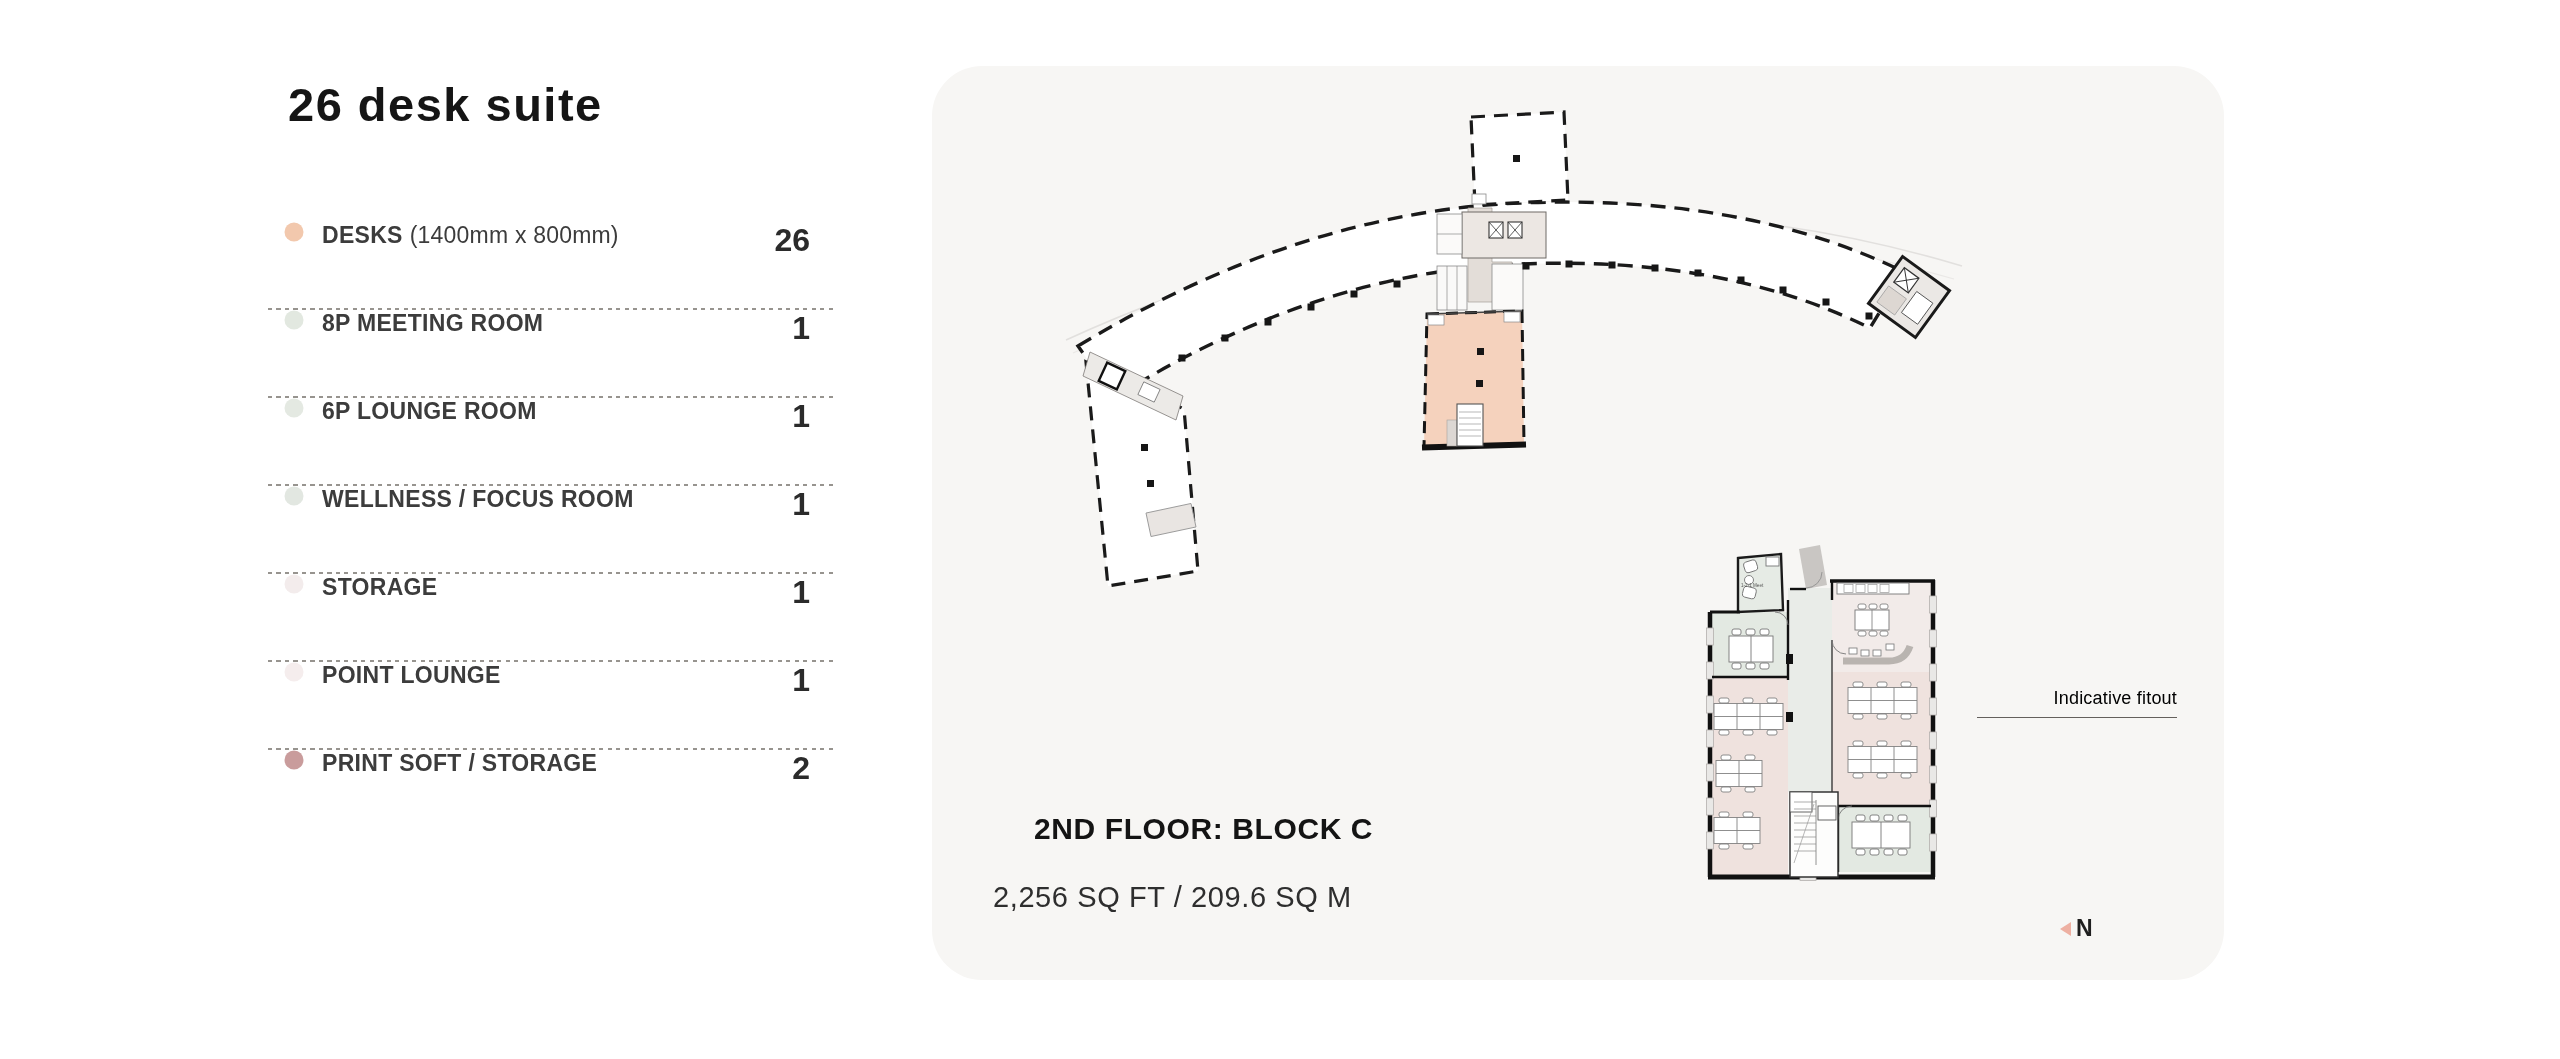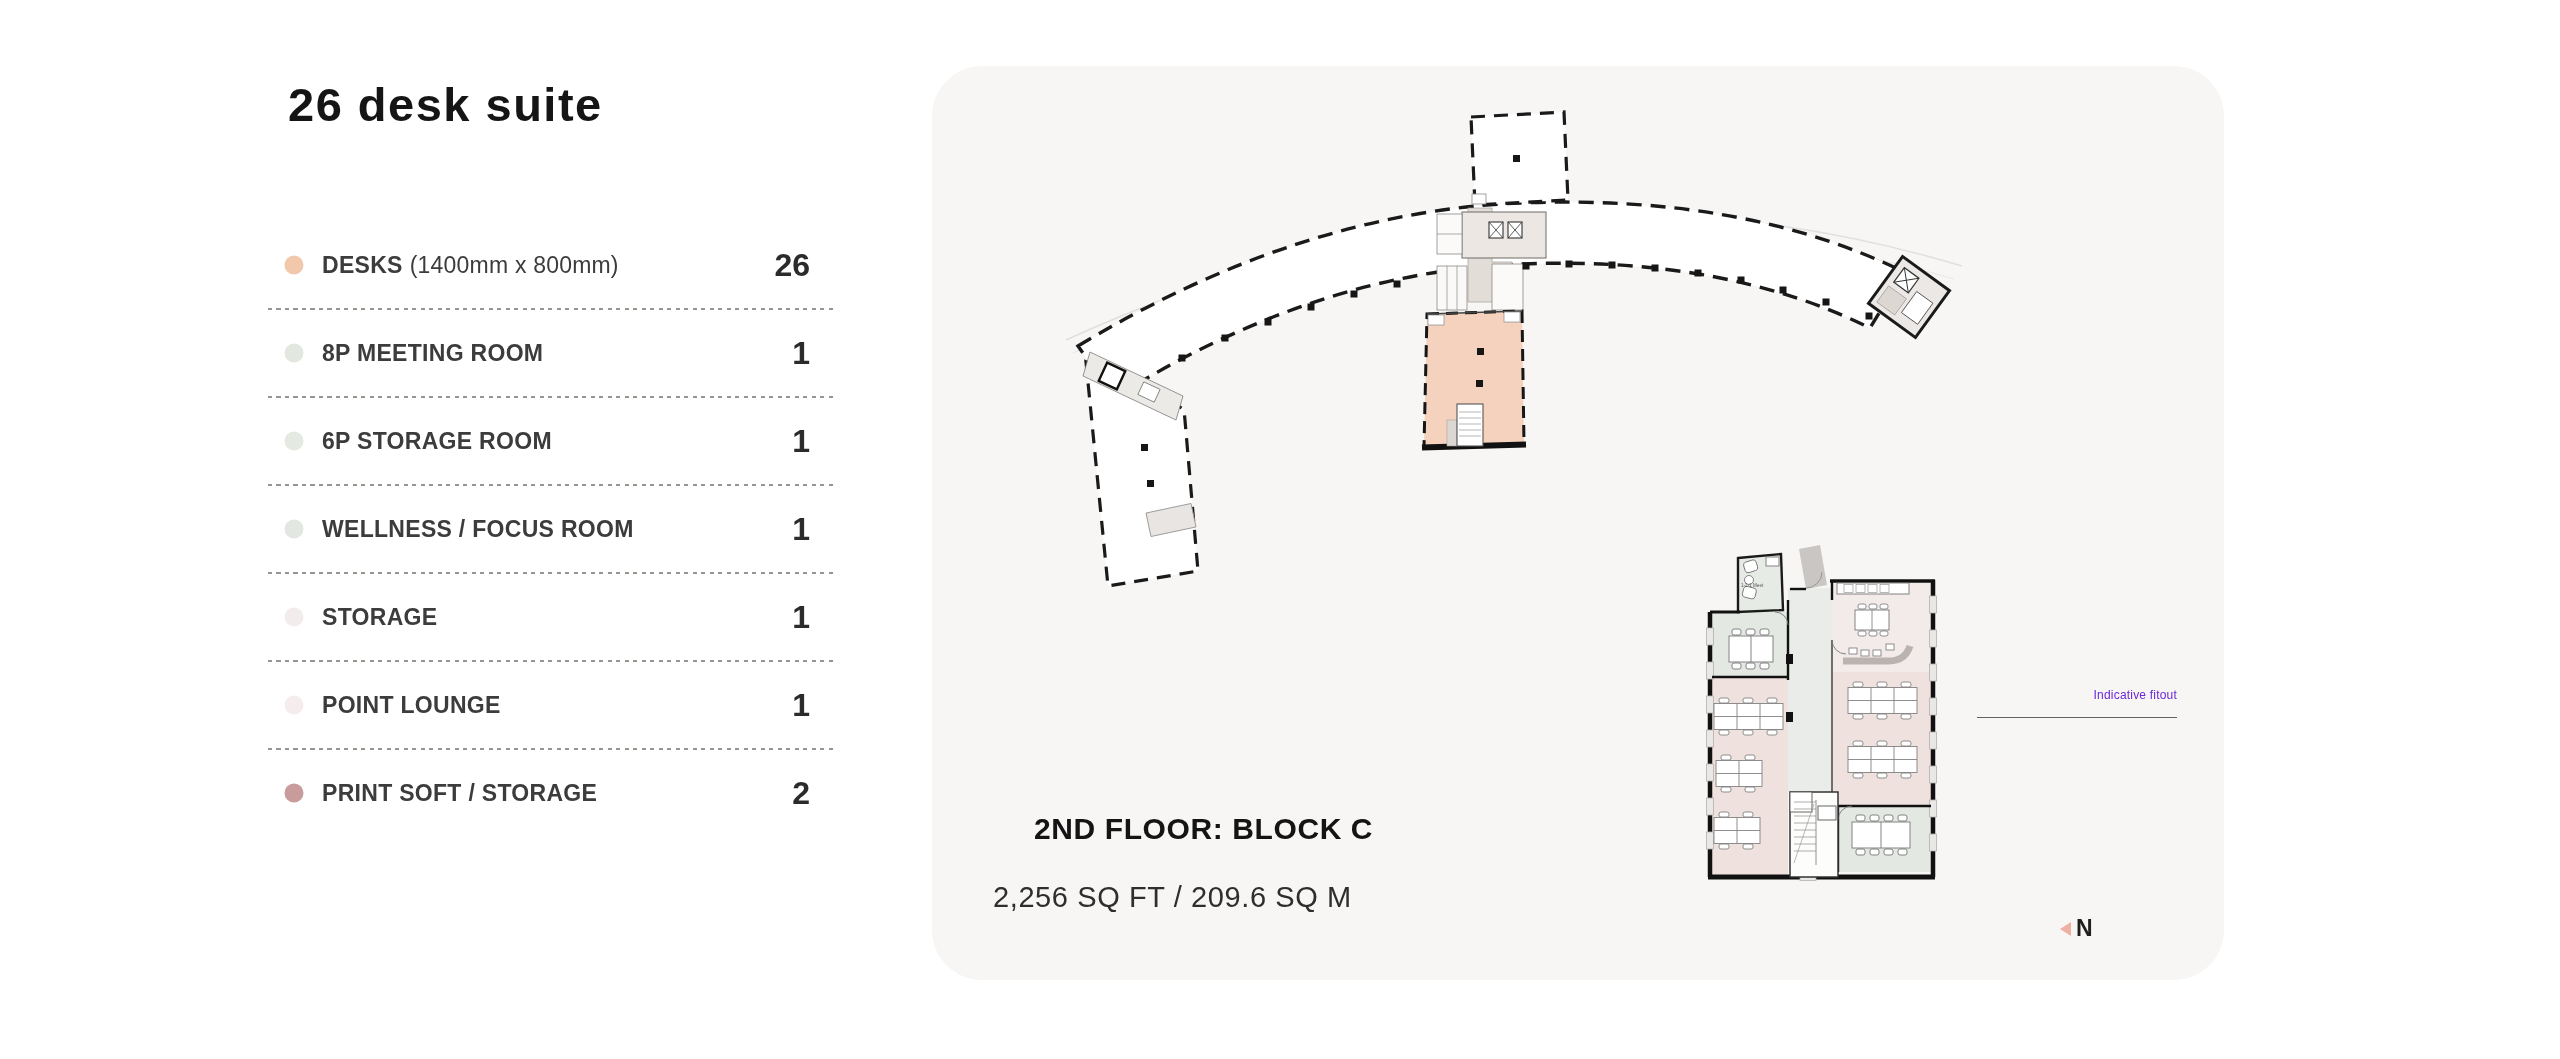--- a/index.html
+++ b/index.html
@@ -9,38 +9,38 @@
     font-family:"Liberation Sans", sans-serif;
     -webkit-font-smoothing:antialiased;
   }
 
   
   .page-title {
     position:absolute; left:288px; top:48px;
     font-size:47px; font-weight:bold; letter-spacing:1.5px; color:#151515;margin-top:29px;
   }
   .legend { position:absolute; left:268px; top:222px; width:566px; }
-  .legend-row { height:86px; display:flex; align-items:center; }
+  .legend-row { height:86px; display:flex; }
   .legend-dot { width:20px; height:20px; margin-left:16px; flex:0 0 auto; }
   .legend-label { margin-left:18px; font-size:23px; font-weight:bold; color:#3c3c3c; letter-spacing:0.3px; white-space:nowrap; }
   .legend-label .detail { font-weight:normal; margin-left:7px; letter-spacing:0.2px; }
   .legend-count { margin-left:auto; padding-right:24px; font-size:32px; font-weight:bold; color:#2b2b2b; }
   .legend-sep { height:2px; background:repeating-linear-gradient(90deg,#97948f 0 4px, transparent 4px 8.5px); }
 
   
   .plan-card {
     position:absolute; left:932px; top:66px; width:1292px; height:914px;
     border-radius:50px; background:#f7f6f4;
   }
   svg.plan-svg { position:absolute; left:932px; top:66px; width:1292px; height:914px; }
 
   .floor-title { position:absolute; left:1034px; top:812px; font-size:30px; font-weight:bold; letter-spacing:0.6px; color:#141414; }
   .floor-area  { position:absolute; left:993px; top:881px; font-size:29px; color:#2e2e2e; letter-spacing:0.6px; }
 
-  .fitout-note { position:absolute; left:1957px; top:688px; width:220px; text-align:right; font-size:12px; color:#6d28d9; letter-spacing:0.2px; }
+  .fitout-note { position:absolute; left:1957px; top:688px; width:220px; text-align:right; font-size:18px; color:#000000; letter-spacing:0.2px; }
   .fitout-line { position:absolute; left:1977px; top:717px; width:200px; height:0; border-top:1.5px solid #64605c; }
 
   .north-marker { position:absolute; left:2060px; top:915px; display:flex; align-items:center; gap:5px; }
   .north-tri { width:0; height:0; border-top:7px solid transparent; border-bottom:7px solid transparent; border-right:11px solid #eeb0a2; }
   .north-label { font-size:23px; font-weight:bold; color:#1f1f1f; letter-spacing:1px; }
 </style>
 </head>
 <body>
 
 <div class="page-title">26 desk suite</div>
@@ -62,21 +62,21 @@
       </svg>
     <div class="legend-label"><span>8P MEETING ROOM</span></div>
     <div class="legend-count">1</div>
   </div>
   <div class="legend-sep"></div>
 
   <div class="legend-row">
     <svg class="legend-dot" viewBox="0 0 20 20">
         <circle cx="10" cy="10" r="9.5" fill="#e4e9e2"></circle>
       </svg>
-    <div class="legend-label"><span>6P STORAGE ROOM</span></div>
+    <div class="legend-label"><span>6P LOUNGE ROOM</span></div>
     <div class="legend-count">1</div>
   </div>
   <div class="legend-sep"></div>
 
   <div class="legend-row">
     <svg class="legend-dot" viewBox="0 0 20 20">
         <circle cx="10" cy="10" r="9.5" fill="#e2e7e1"></circle>
       </svg>
     <div class="legend-label"><span>WELLNESS / FOCUS ROOM</span></div>
     <div class="legend-count">1</div>

